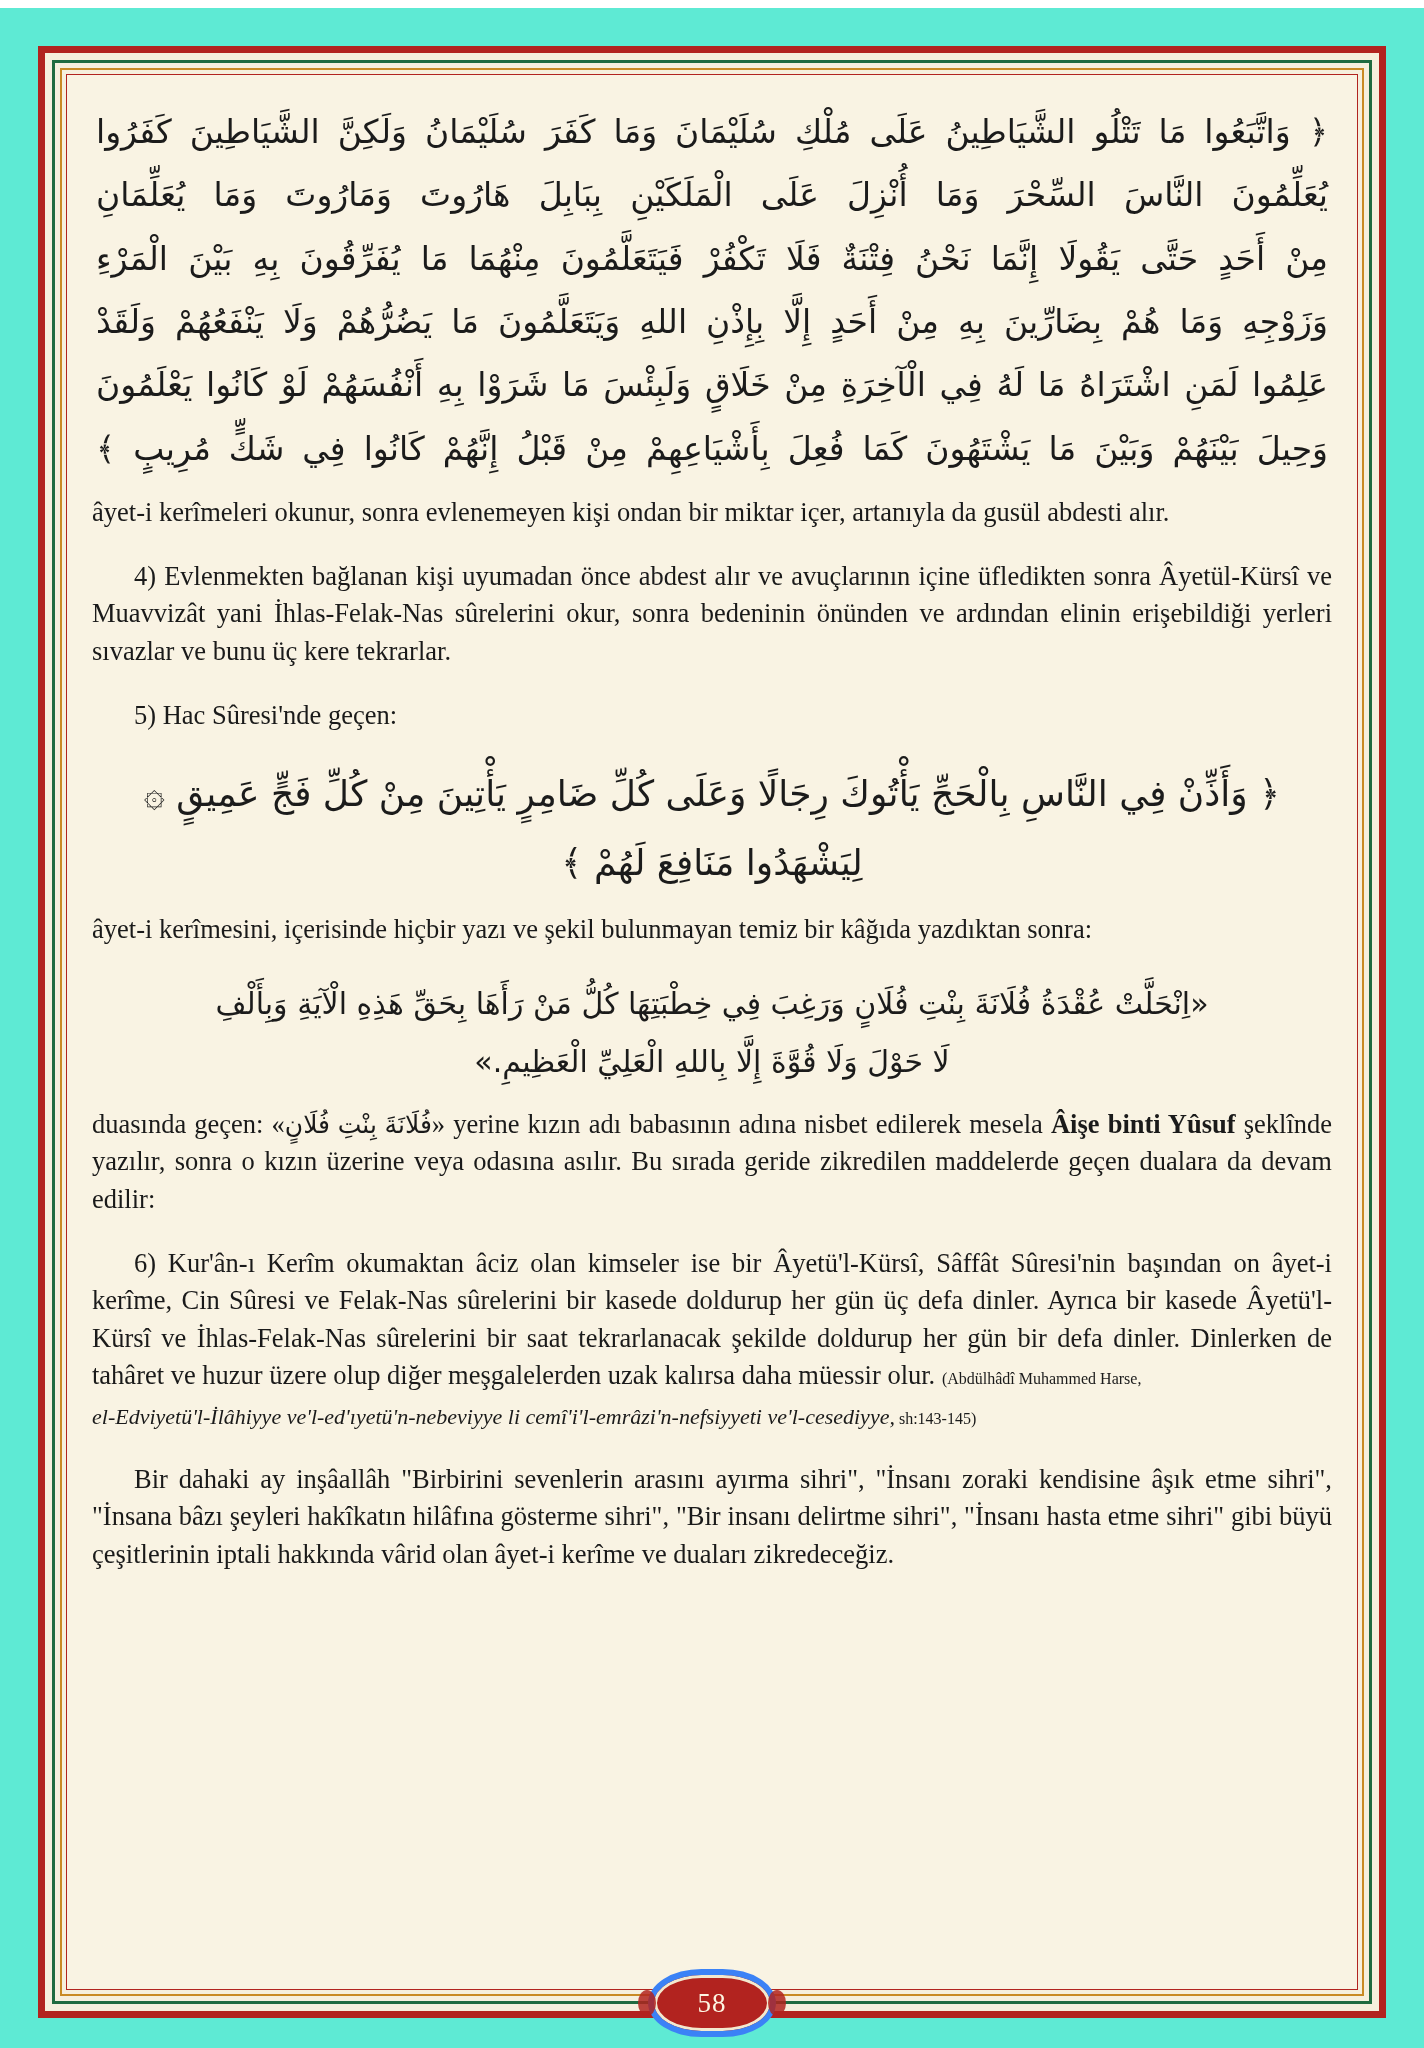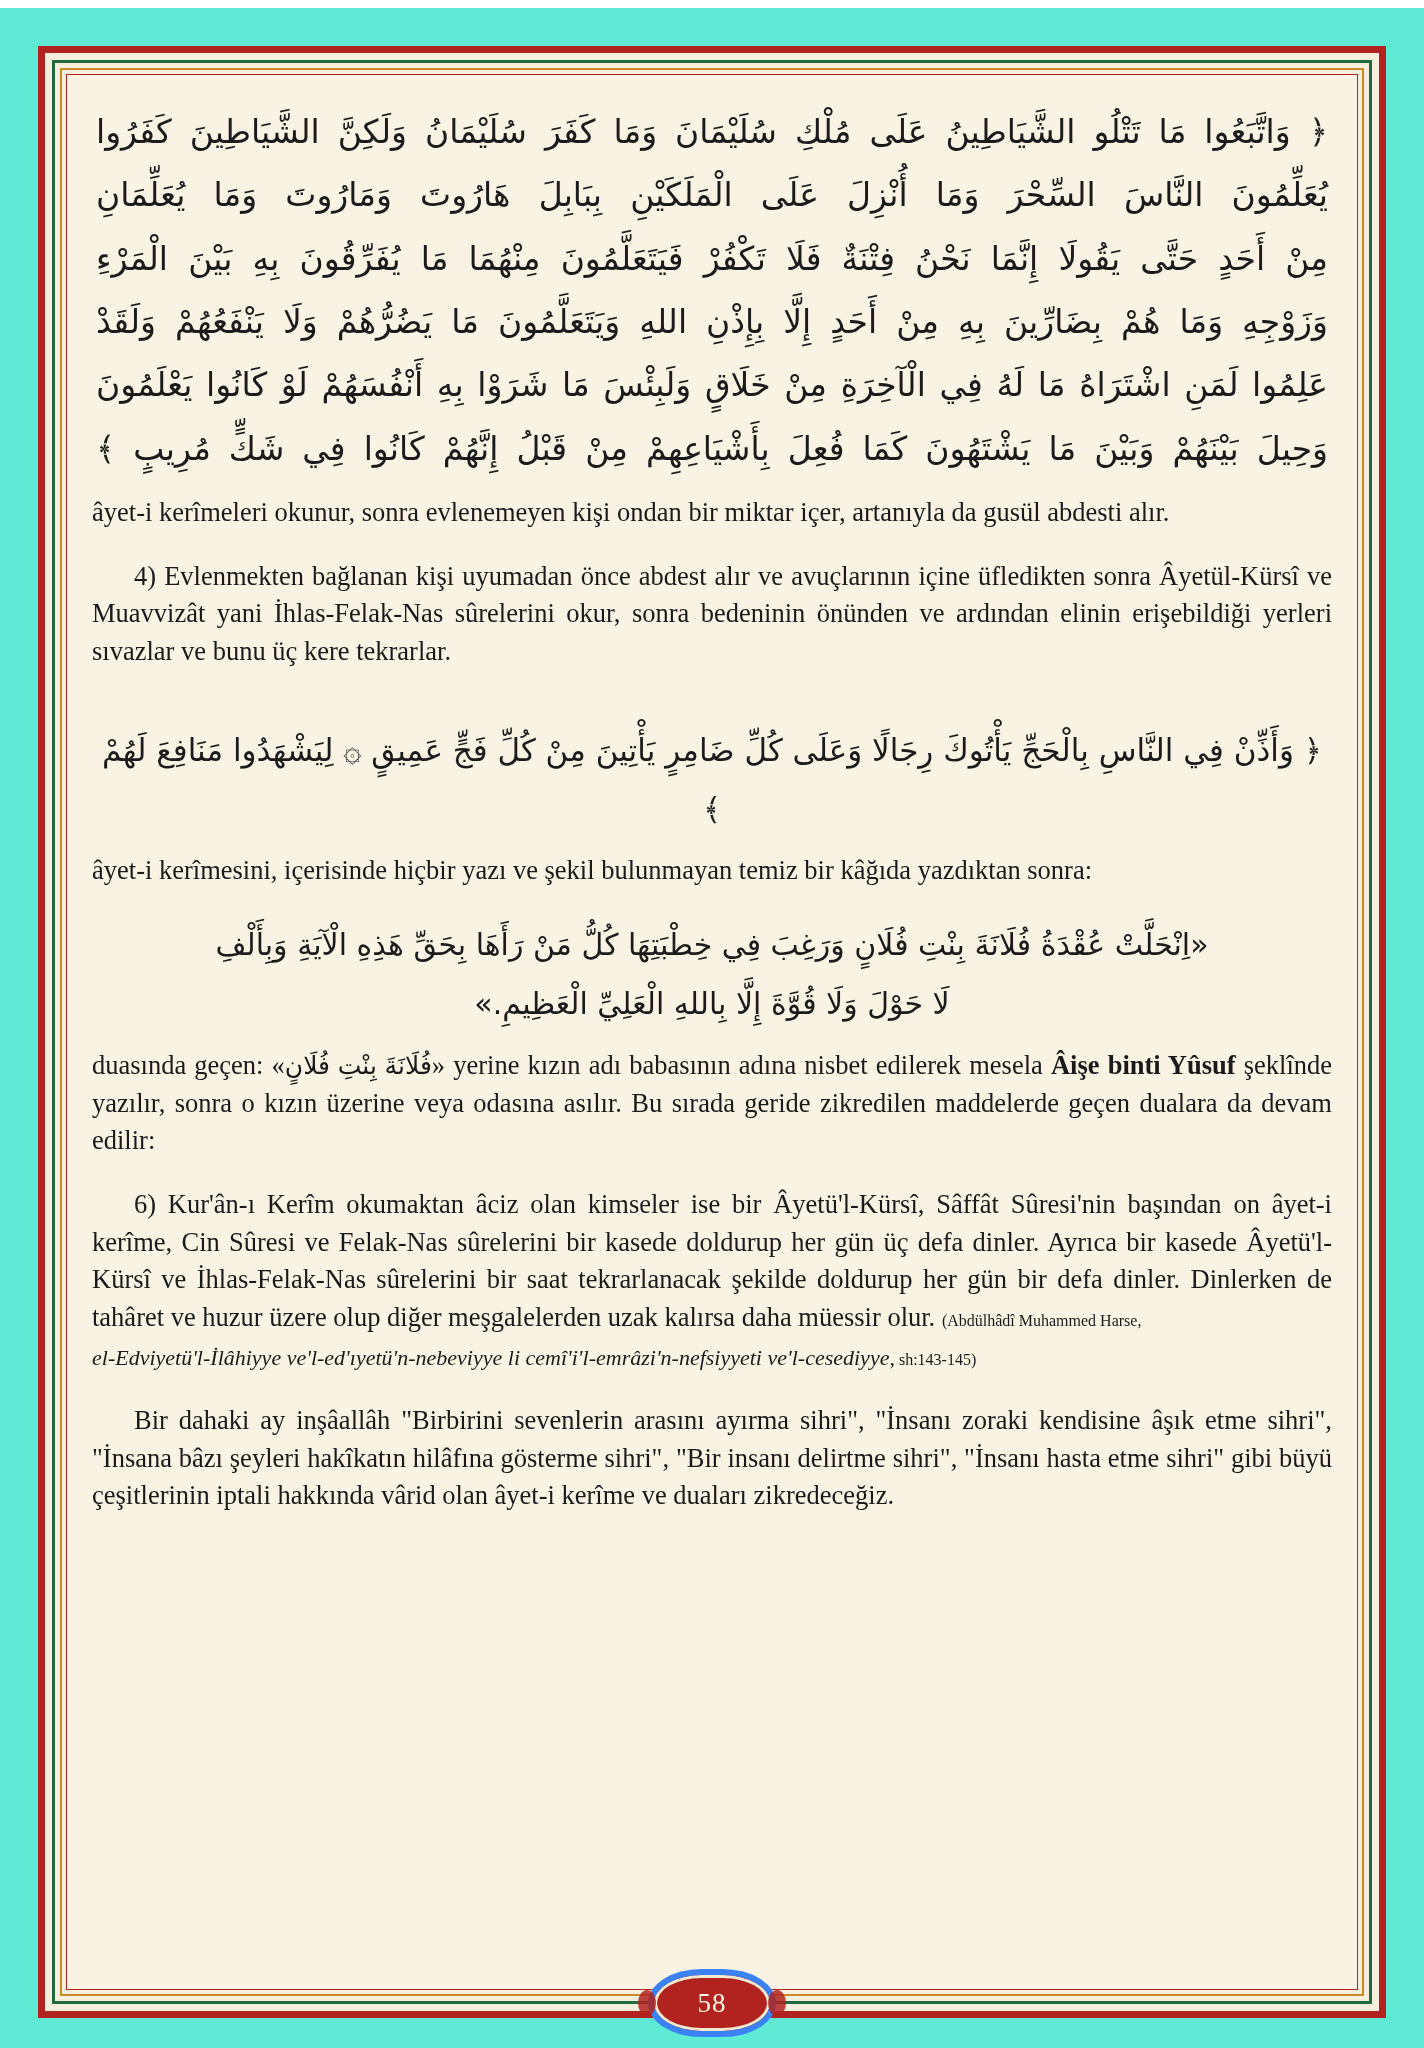--- a/index.html
+++ b/index.html
@@ -79,21 +79,21 @@
   }
   .arabic-line {
     display: block;
     white-space: nowrap;
   }
   .arabic-center {
     direction: rtl;
     text-align: center;
     font-family: "DejaVu Sans", "Liberation Sans", sans-serif;
     color: #1b1b1b;
-    font-size: 31px;
+    font-size: 36px;
     line-height: 1.9;
   }
   .arabic-quote {
     direction: rtl;
     text-align: center;
     font-family: "DejaVu Sans", "Liberation Sans", sans-serif;
     color: #1b1b1b;
     font-size: 30px;
     line-height: 1.95;
   }
@@ -190,20 +190,21 @@
     <div class="gap-s"></div>
 
     <p class="tr">âyet-i kerîmeleri okunur, sonra evlenemeyen kişi ondan bir miktar içer, artanıyla da gusül abdesti alır.</p>
 
     <div class="gap-m"></div>
 
     <p class="tr indent">4) Evlenmekten bağlanan kişi uyumadan önce abdest alır ve avuçlarının içine üfledikten sonra Âyetül-Kürsî ve Muavvizât yani İhlas-Felak-Nas sûrelerini okur, sonra bedeninin önünden ve ardından elinin erişebildiği yerleri sıvazlar ve bunu üç kere tekrarlar.</p>
 
     <div class="gap-m"></div>
 
+    <p class="tr indent">5) Hac Sûresi'nde geçen:</p>
 
     <div class="gap-m"></div>
 
     <div class="arabic-center">﴿ وَأَذِّنْ فِي النَّاسِ بِالْحَجِّ يَأْتُوكَ رِجَالًا وَعَلَى كُلِّ ضَامِرٍ يَأْتِينَ مِنْ كُلِّ فَجٍّ عَمِيقٍ ۞ لِيَشْهَدُوا مَنَافِعَ لَهُمْ ﴾</div>
 
     <div class="gap-s"></div>
 
     <p class="tr">âyet-i kerîmesini, içerisinde hiçbir yazı ve şekil bulunmayan temiz bir kâğıda yazdıktan sonra:</p>
 
     <div class="gap-m"></div>

